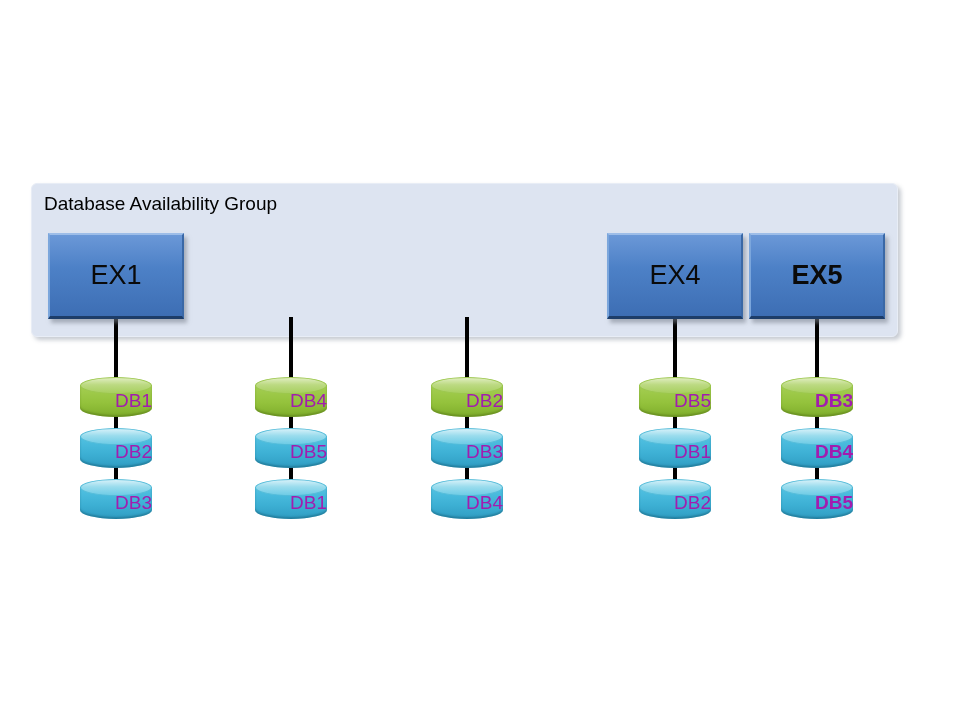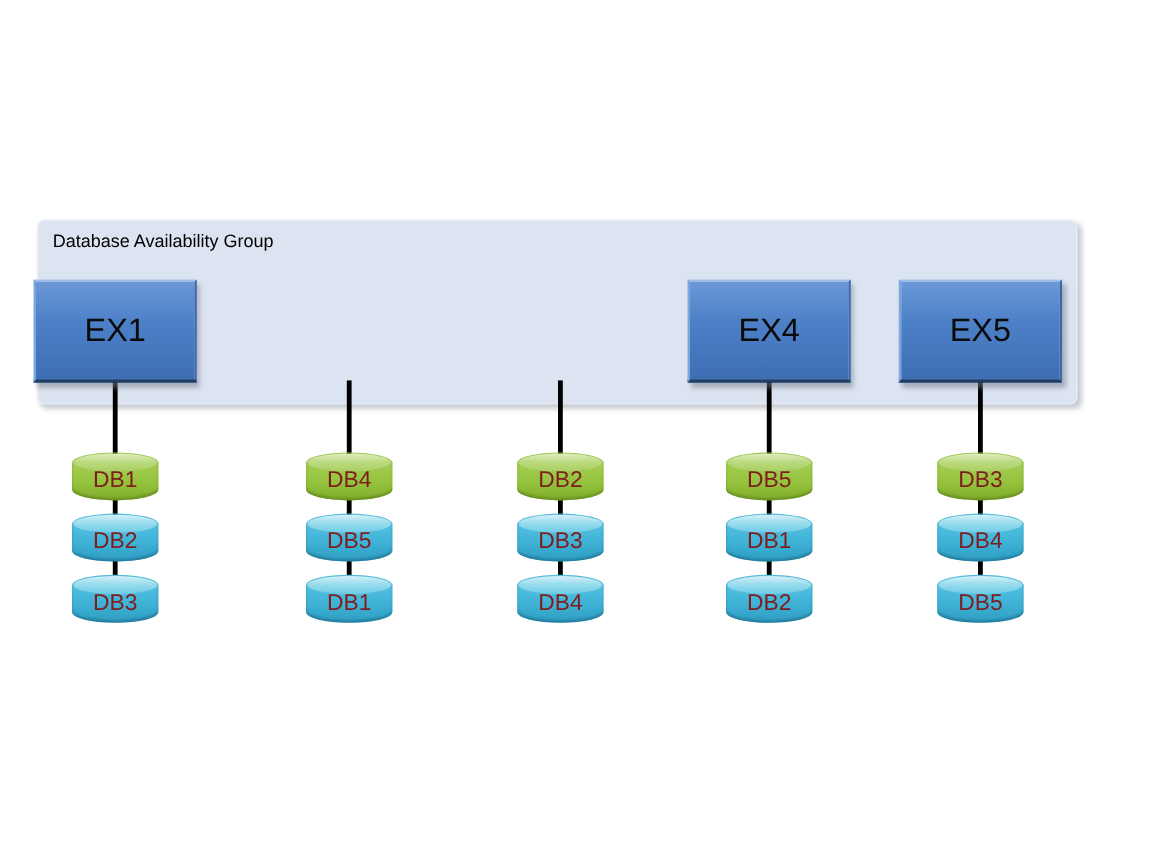--- a/index.html
+++ b/index.html
@@ -26,21 +26,21 @@
     background: #dde4f1;
     border: 1px solid #e8edf6;
     border-radius: 6px;
     box-shadow: 3px 3px 4px rgba(130,140,155,0.45);
     box-sizing: border-box;
   }
   .dag-title {
     position: absolute;
     left: 44px;
     top: 193px;
-    font-size: 15px;
+    font-size: 19px;
     color: #000000;
     letter-spacing: 0px;
     white-space: nowrap;
   }
 
   
   .column {
     position: absolute;
     top: 233px;
     width: 136px;
@@ -101,23 +101,23 @@
     left: 0; top: 0;
     width: 72px;
     height: 17px;
     border-radius: 50%;
     box-sizing: border-box;
   }
   .cyl-label {
     position: absolute;
     left: 0; top: 13px;
     width: 72px;
-    text-align: center;
+    text-align: right;
     font-size: 19px;
-    color: #7f1d1d;
+    color: #a21caf;
     z-index: 5;
   }
   
   .cyl[data-variant="active"] .cyl-body {
     background: linear-gradient(180deg, #a5cf53 0%, #94c23c 55%, #7ead2b 100%);
     box-shadow: inset 0 -2px 2px rgba(80,110,20,0.45);
   }
   .cyl[data-variant="active"] .cyl-top {
     background: linear-gradient(180deg, #e0edc0 0%, #bcda82 45%, #a8cf60 100%);
     border: 1px solid #9cc74e;
@@ -126,25 +126,25 @@
   .cyl[data-variant="passive"] .cyl-body {
     background: linear-gradient(180deg, #52c2e3 0%, #3db0d4 55%, #2f9cc2 100%);
     box-shadow: inset 0 -2px 2px rgba(20,90,115,0.45);
   }
   .cyl[data-variant="passive"] .cyl-top {
     background: linear-gradient(180deg, #d6f1f9 0%, #9adced 45%, #6fcce6 100%);
     border: 1px solid #55bcd9;
   }
 
   
-  .col-0 { left: 28px; }
+  .col-0 { left: 48px; }
   .col-1 { left: 223px; }
   .col-2 { left: 399px; }
-  .col-3 { left: 573px; }
-  .col-4 { left: 749px; }
+  .col-3 { left: 607px; }
+  .col-4 { left: 749px; font-weight: bold; }
 
   
   .db-0 { top: 144px; }
   .db-1 { top: 195px; }
   .db-2 { top: 246px; }
 </style>
 </head>
 <body>
 
 <div id="canvas">

